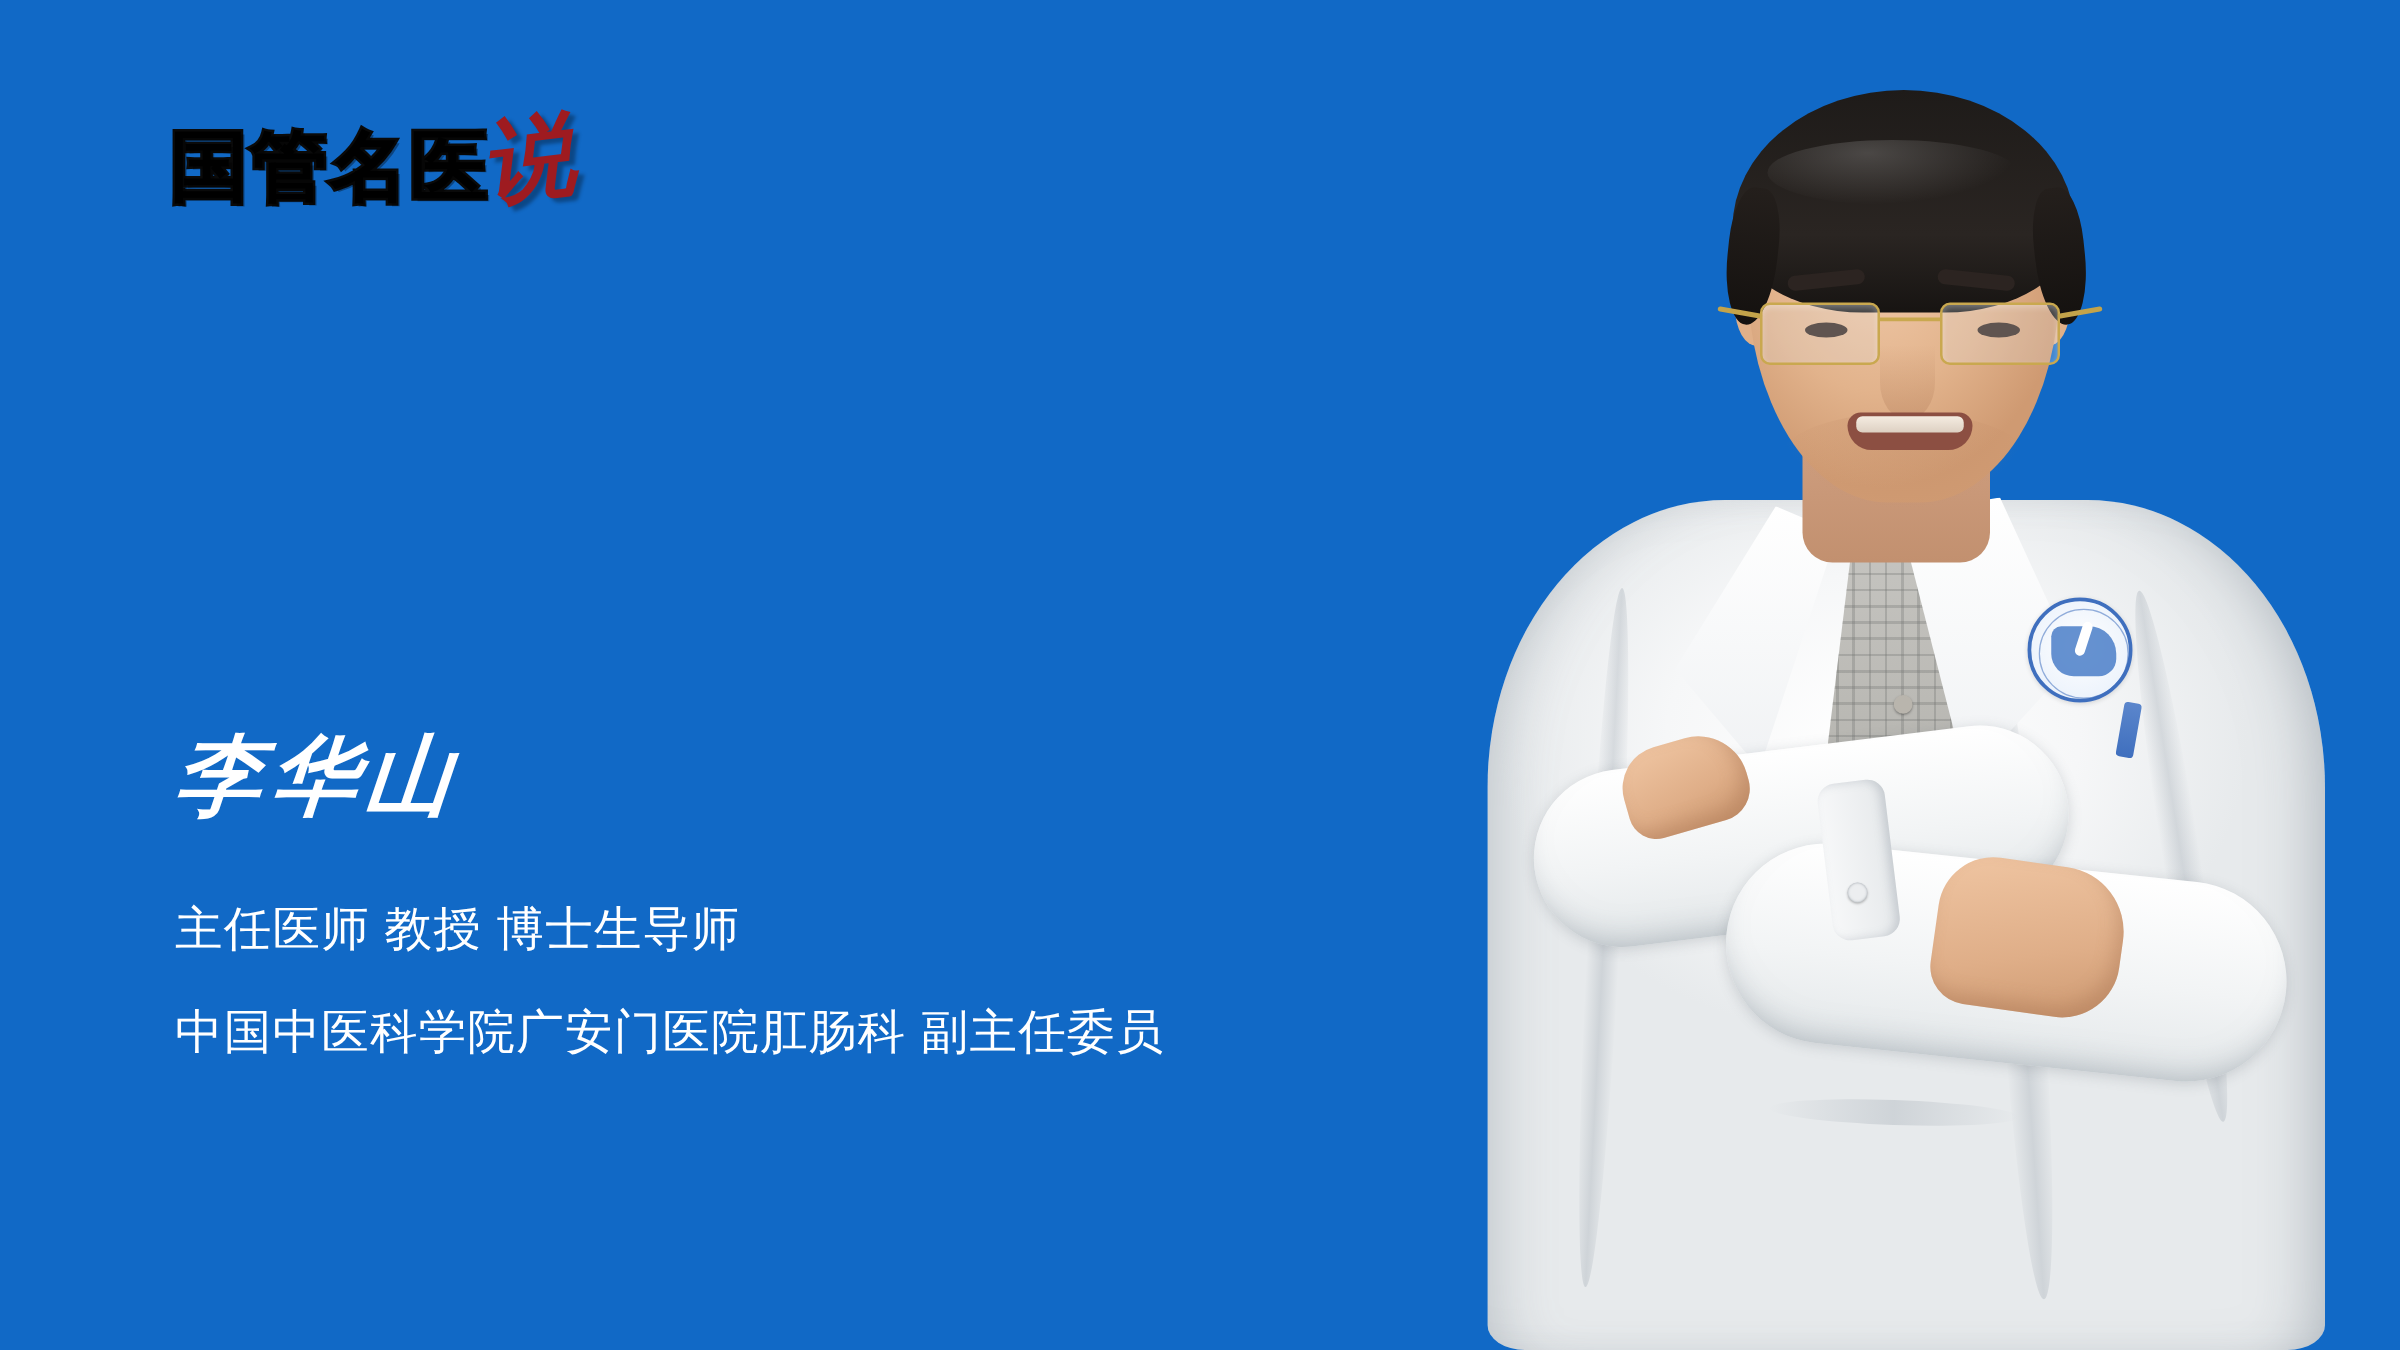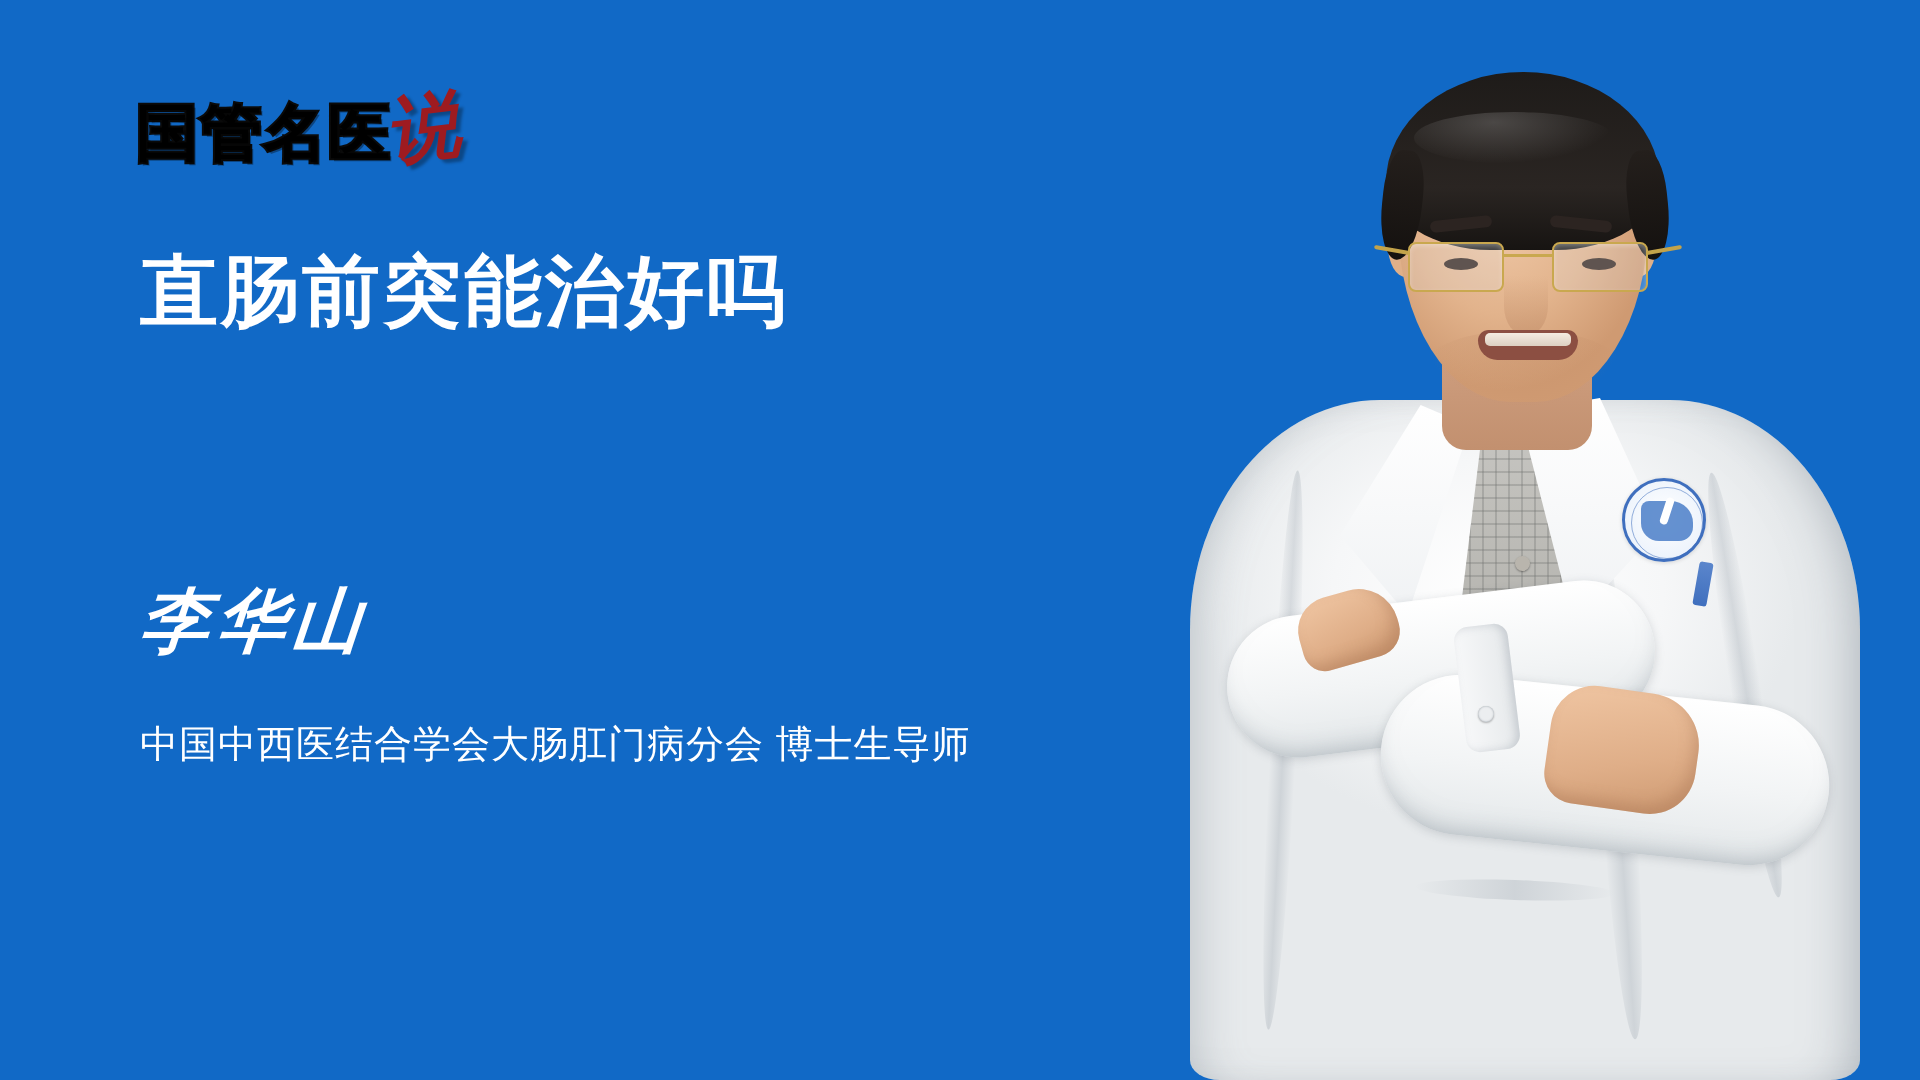--- a/index.html
+++ b/index.html
@@ -414,26 +414,26 @@
 </head>
 <body>
 
 <div id="stage">
 
   <div id="logo">
     <span class="logo-main">国管名医</span>
     <span class="logo-accent">说</span>
   </div>
 
-  <h1 id="headline">直肠前突能治好吗</h1>
 
   <div id="speaker-name">李华山</div>
 
   <div id="credentials">
-    <div class="cred-line">中国中西医结合学会大肠肛门病分会  博士生导师</div>
+    <div class="cred-line">主任医师  教授  博士生导师</div>
+    <div class="cred-line">中国中医科学院广安门医院肛肠科  副主任委员</div>
   </div>
 
   <div id="portrait">
 
     <div class="coat"></div>
     <div class="fold f1"></div>
     <div class="fold f2"></div>
     <div class="fold f3"></div>
     <div class="fold f4"></div>
 

